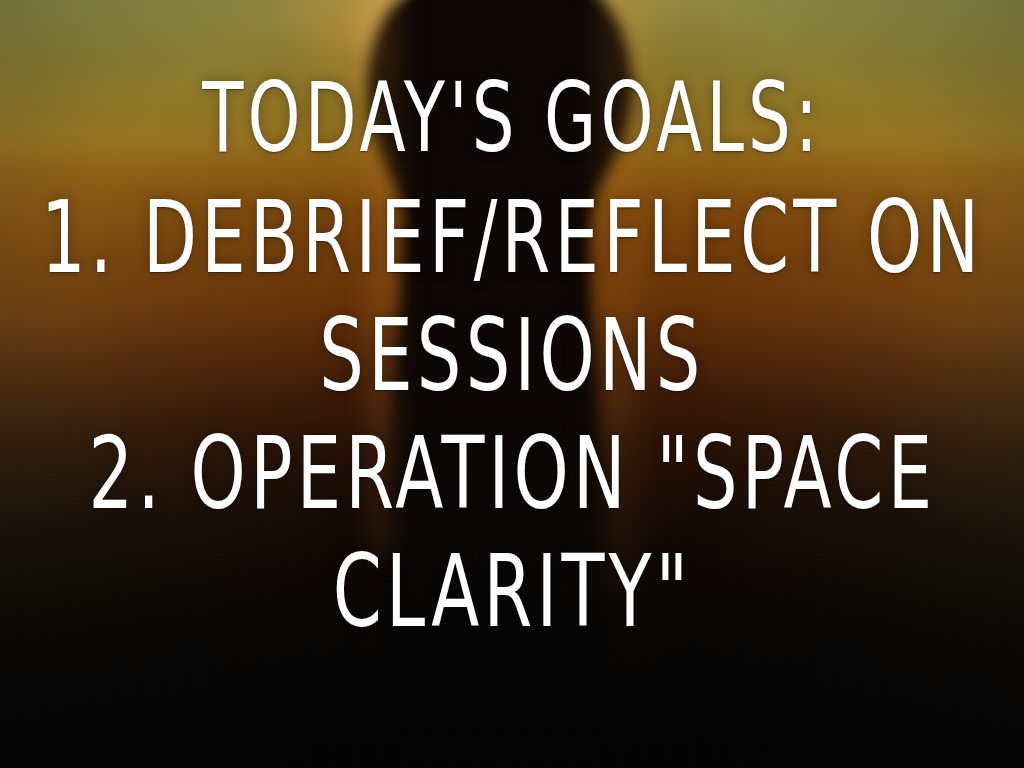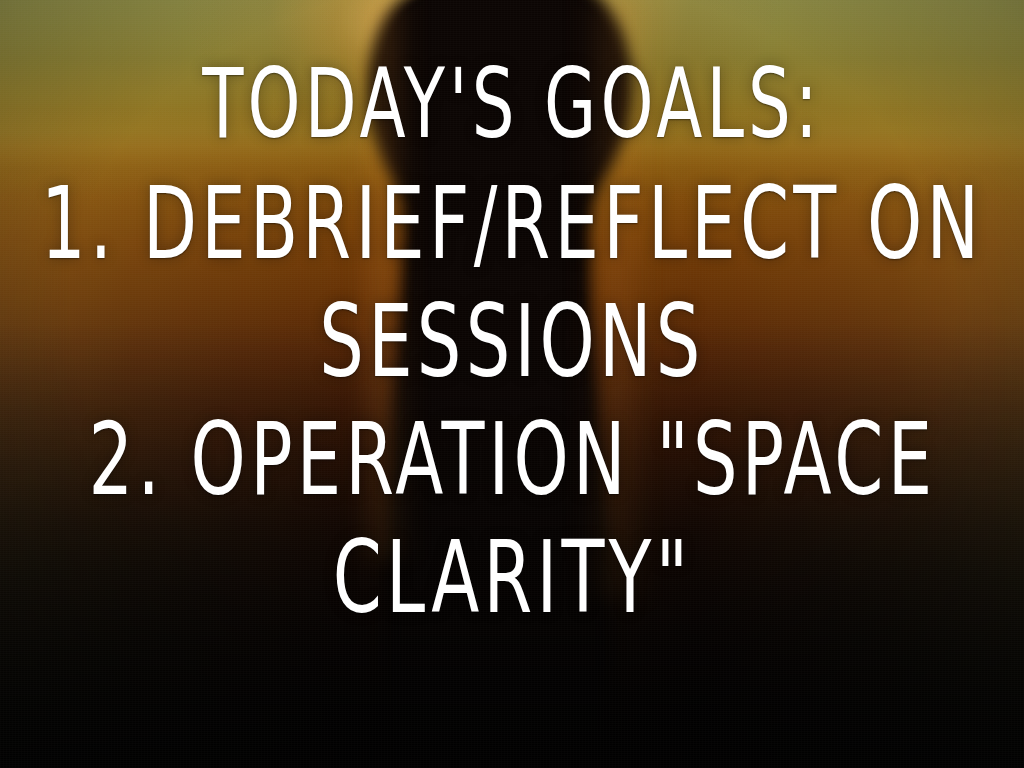--- a/index.html
+++ b/index.html
@@ -175,21 +175,21 @@
   #text-block {
     position: absolute;
     left: 0;
     top: 0;
     width: 1024px;
     height: 616px;
     display: flex;
     flex-direction: column;
     align-items: center;
     justify-content: flex-start;
-    padding-top: 56px;
+    padding-top: 70px;
     box-sizing: border-box;
   }
 
   .goal-line {
     color: #ffffff;
     font-weight: 300;
     text-transform: uppercase;
     white-space: nowrap;
     letter-spacing: 0.055em;
     line-height: 1.0;

